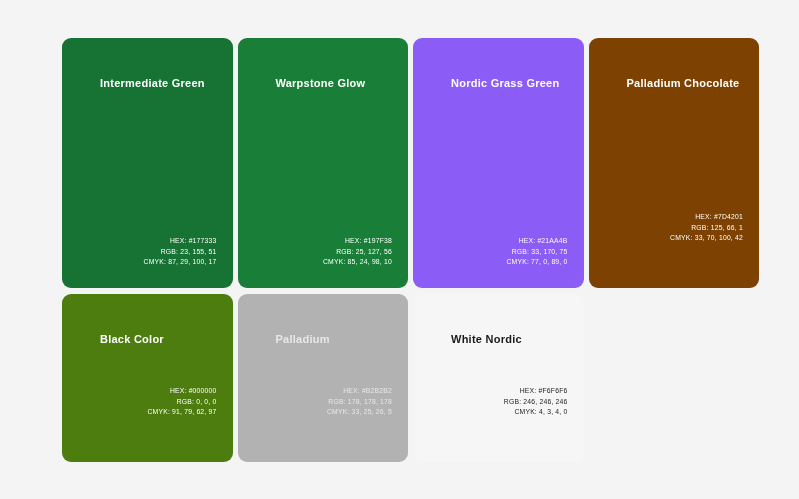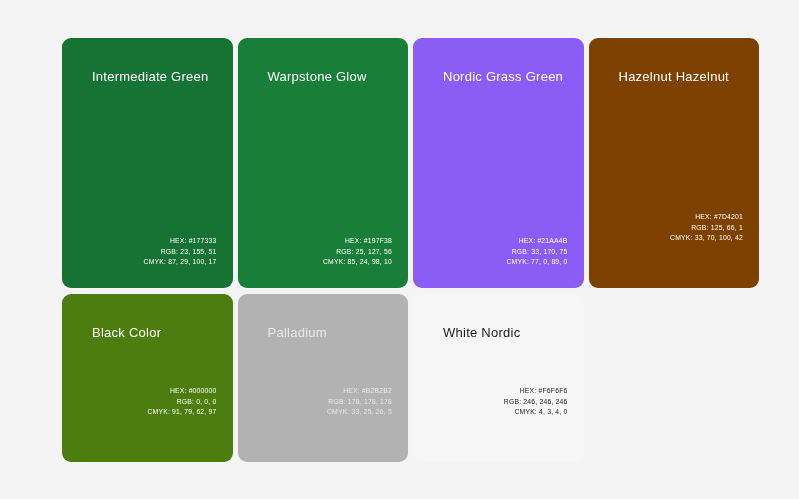--- a/index.html
+++ b/index.html
@@ -42,25 +42,25 @@
     box-sizing: border-box;
     padding: 28px 16px 14px 26px;
     overflow: hidden;
   }
 
   .swatch-card.is-white {
     border-radius: 9px;
   }
 
   .swatch-name {
-    font-size: 13px;
-    font-weight: normal;
+    font-size: 11px;
+    font-weight: bold;
     letter-spacing: 0.25px;
     line-height: 1;
-    margin: 4px;
+    margin: 12px;
     text-align: left;
     white-space: nowrap;
   }
 
   .swatch-values {
     position: absolute;
     right: 16px;
     bottom: 18px;
     text-align: right;
     line-height: 1.55;
@@ -108,21 +108,21 @@
       <div class="swatch-name">Nordic Grass Green</div>
       <div class="swatch-values">
         <div>HEX: #21AA4B</div>
         <div>RGB: 33, 170, 75</div>
         <div>CMYK: 77, 0, 89, 0</div>
       </div>
     </div>
 
 
     <div class="swatch-card row-bottom" style="background: rgb(125, 66, 1); color: rgb(255, 255, 255);">
-      <div class="swatch-name">Hazelnut Hazelnut</div>
+      <div class="swatch-name">Palladium Chocolate</div>
       <div class="swatch-values">
         <div>HEX: #7D4201</div>
         <div>RGB: 125, 66, 1</div>
         <div>CMYK: 33, 70, 100, 42</div>
       </div>
     </div>
 
     <div class="swatch-card row-bottom" style="background: #4d7c0f; color: rgb(255, 255, 255);">
       <div class="swatch-name">Black Color</div>
       <div class="swatch-values">

